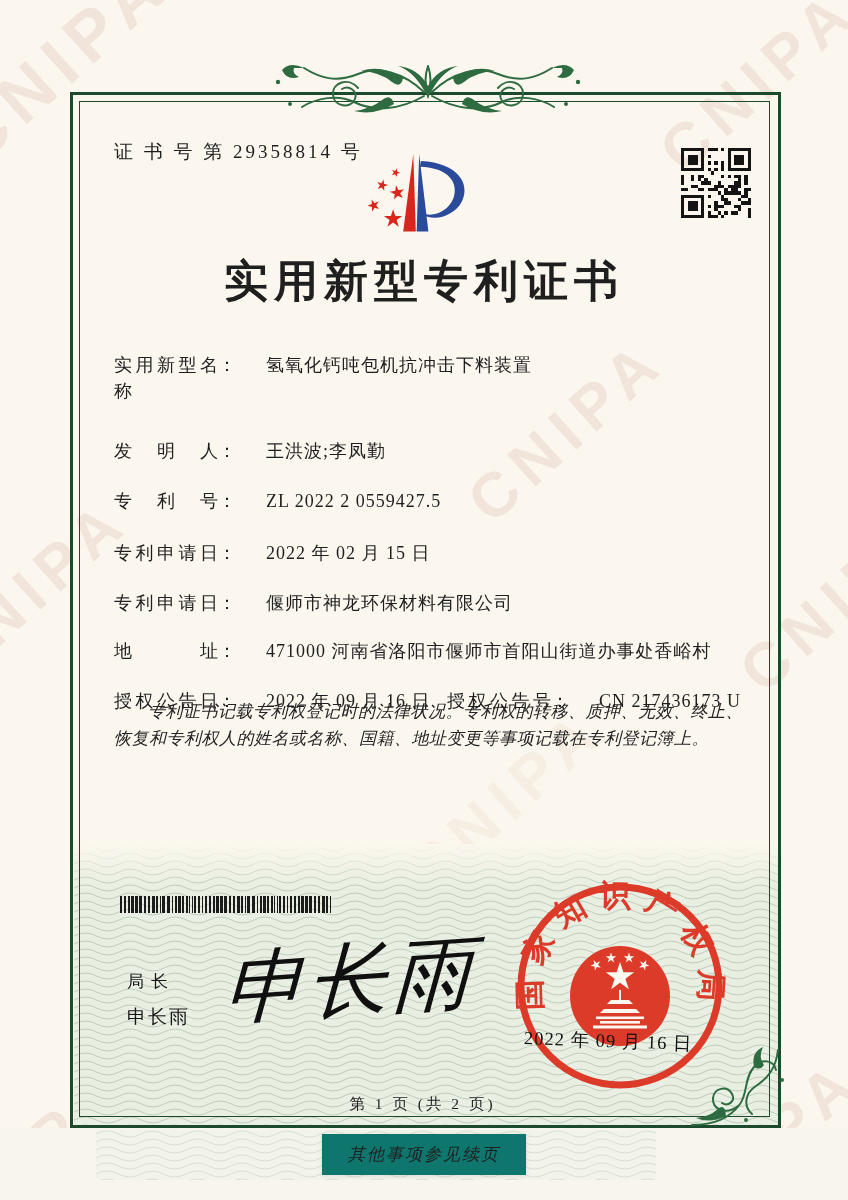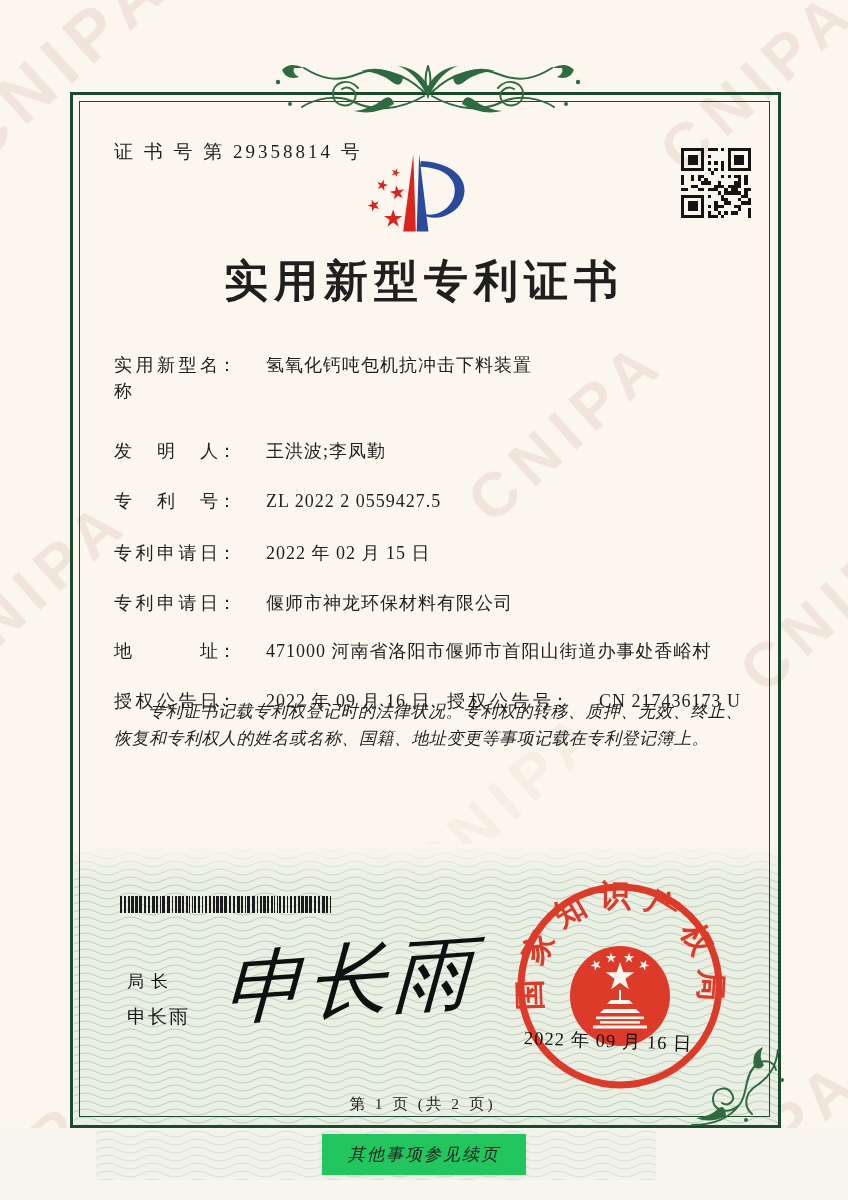--- a/index.html
+++ b/index.html
@@ -68,21 +68,21 @@
   .signature{left:224px;top:928px;font-size:80px;color:#101010;z-index:4;letter-spacing:4px;
              transform:rotate(-4deg) skewX(-6deg);font-style:italic;white-space:nowrap;}
 
   .seal{left:510px;top:876px;z-index:3;}
   .seal-date{left:524px;top:1028px;font-size:18.5px;letter-spacing:1px;color:#111;z-index:5;
              transform:rotate(2deg);white-space:nowrap;}
 
   .page-indicator{left:70px;top:1094px;width:705px;text-align:center;font-size:15.5px;
                   letter-spacing:3px;z-index:3;}
   .note-wrap{left:0;top:1134px;width:848px;text-align:center;z-index:3;}
-  .note-box{display:inline-block;background:#22c55e;padding:9px 26px;font-size:17px;
+  .note-box{display:inline-block;background:#0f766e;padding:9px 26px;font-size:17px;
             font-style:italic;letter-spacing:2px;box-shadow:0 1px 4px rgba(0,0,0,.10);}
   .qr svg{background:transparent;}
 </style>
 </head>
 <body>
 
 <svg width="0" height="0" style="position:absolute" aria-hidden="true">
   <defs>
     <g id="star5">
       <polygon points="0,-10 2.25,-3.09 9.51,-3.09 3.63,1.18 5.88,8.09 0,3.82 -5.88,8.09 -3.63,1.18 -9.51,-3.09 -2.25,-3.09"></polygon>

